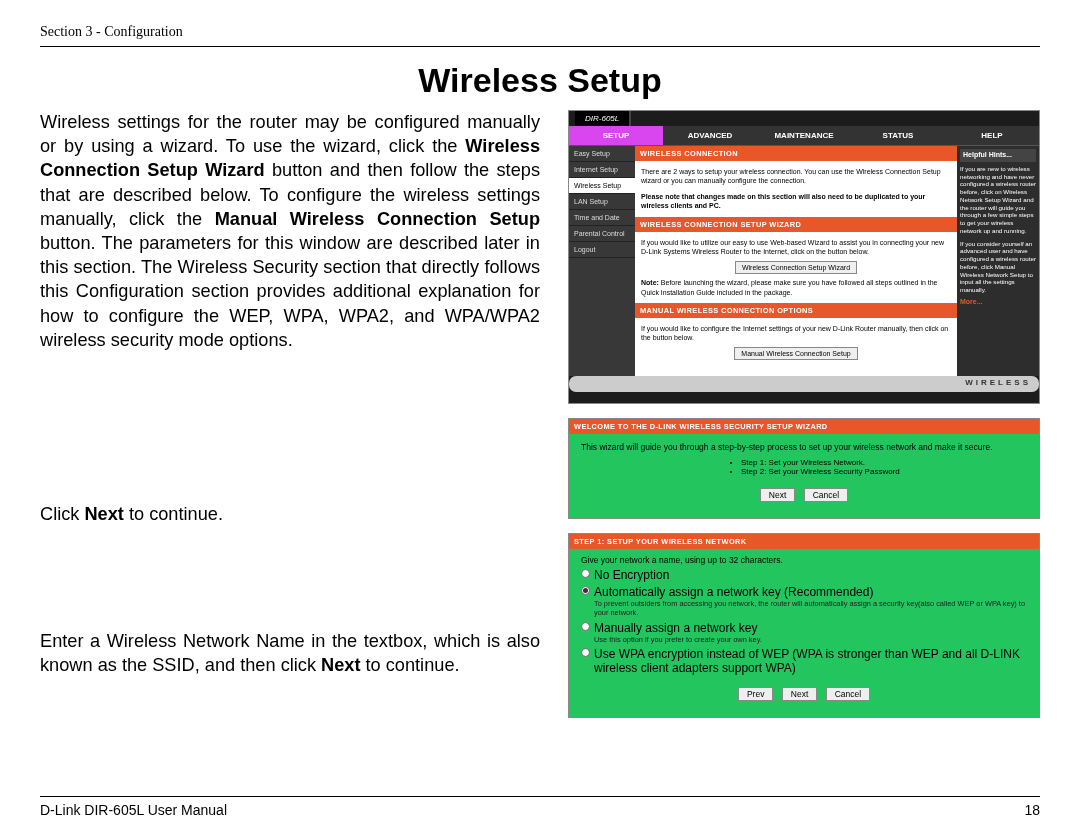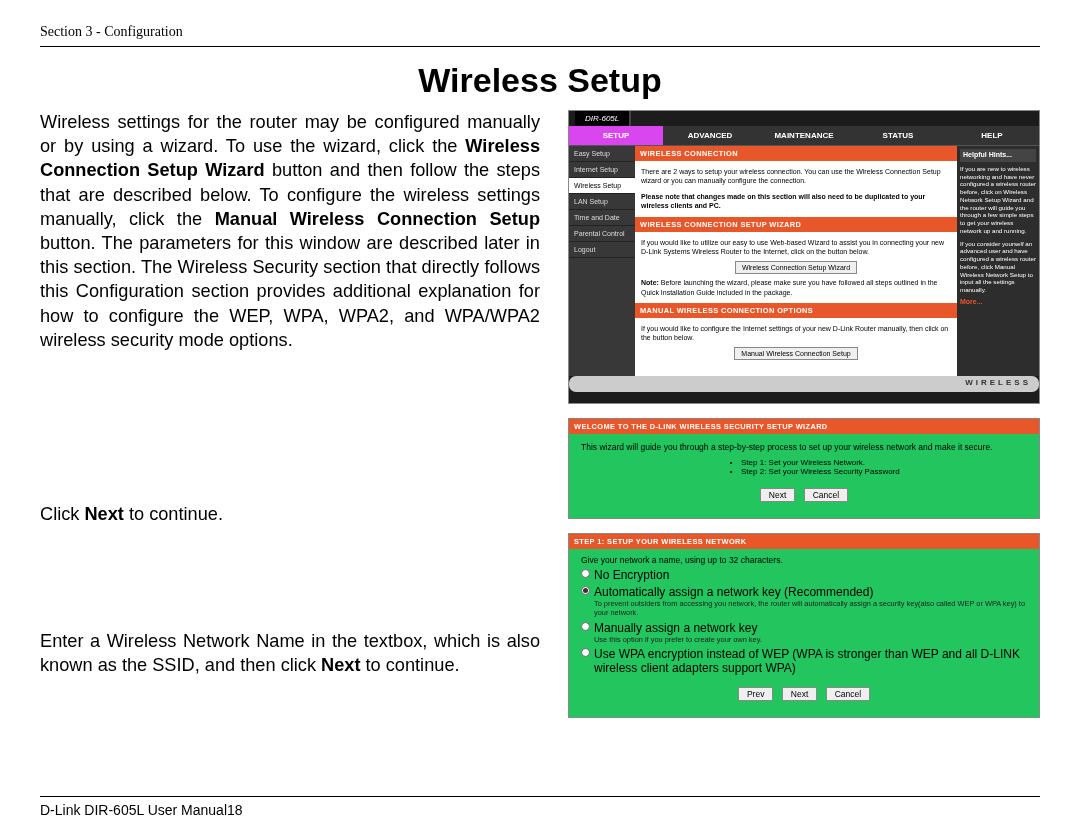--- a/index.html
+++ b/index.html
@@ -55,21 +55,21 @@
   .radio-line { font-size:12px; margin:3px 0 0 0; display:flex; align-items:flex-start; gap:4px;}
   .radio-dot { width:9px; height:9px; border:1px solid #666; border-radius:50%; background:#fff; flex-shrink:0; margin-top:1px;}
   .radio-dot.on::after{content:"";display:block;width:5px;height:5px;background:#333;border-radius:50%;margin:1px auto;}
   .ssid-row{ font-size:8px; margin:5px 0 6px 30px;}
   .ssid-box{ border:1px solid #999; width:80px; display:inline-block; padding:0 3px; margin:0 6px;}
   .sub { font-size:7.4px; color:#222; padding-left:13px; line-height:1.25;}
 
   
   .footer { position:absolute; left:40px; right:40px; bottom:16px; }
   .footer hr { margin: 0 0 5px 0;}
-  .footer-row { display:flex; font-size:14px; font-family:Arial,sans-serif; }
+  .footer-row { display:flex; justify-content:space-between; font-size:14px; font-family:Arial,sans-serif; }
 </style>
 </head>
 <body>
 
 <div class="header-line">Section 3 - Configuration</div>
 <hr>
 
 <h1 class="page-title">Wireless Setup</h1>
 
 <div class="cols">

